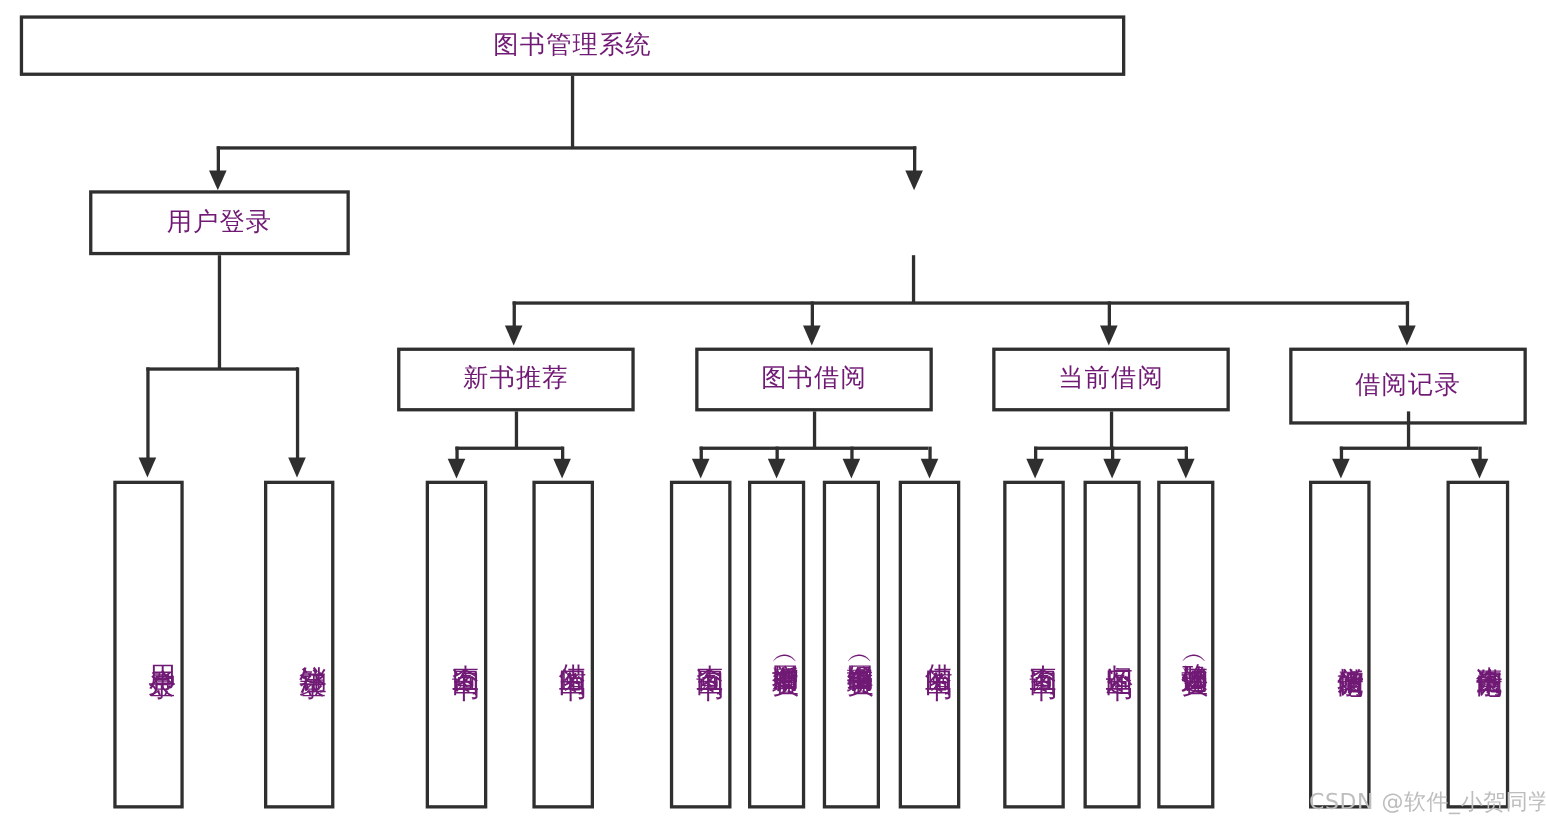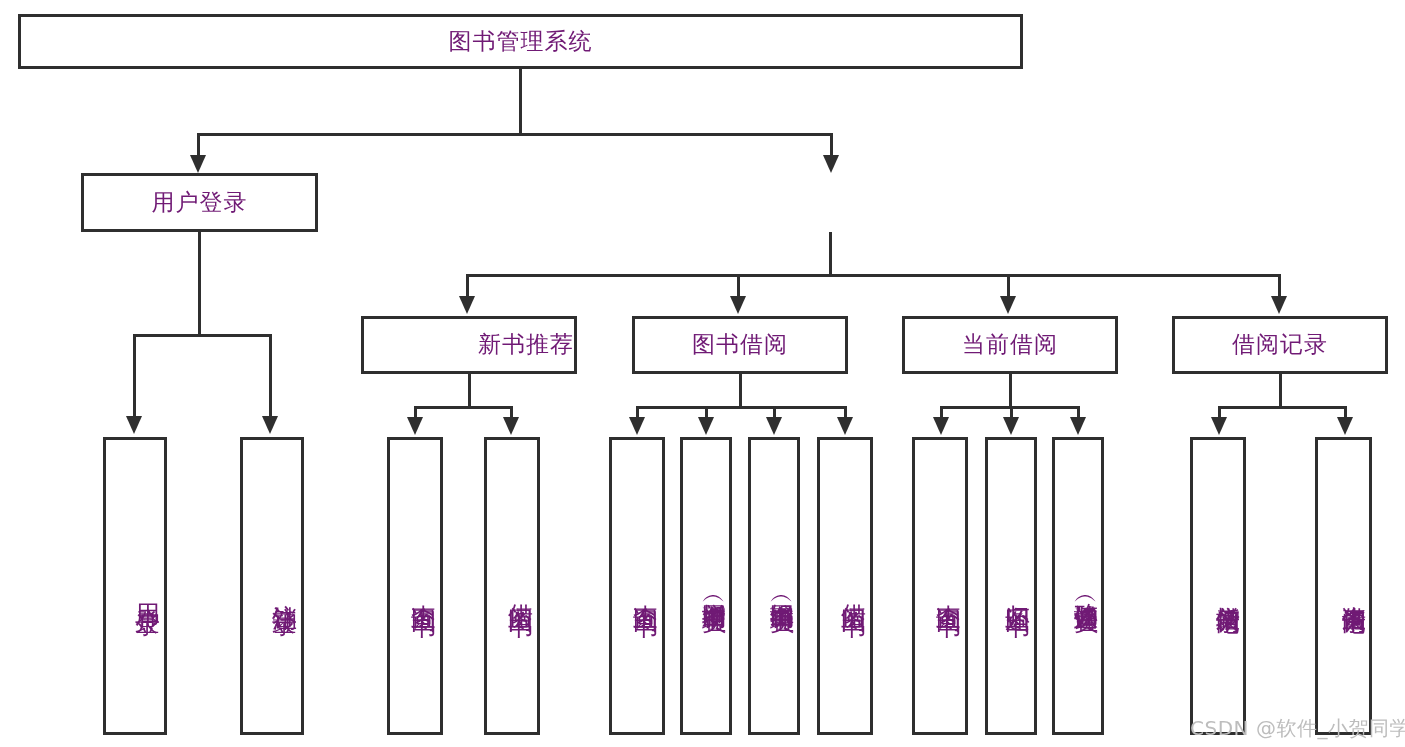--- a/index.html
+++ b/index.html
@@ -113,30 +113,30 @@
   <div class="ln hln" style="left:466px; top:274px; width:815px;"></div>
   <div class="ln vln" style="left:466px; top:274px; height:24px;"></div>
   <div class="arrow" style="left:459px; top:296px;"></div>
   <div class="ln vln" style="left:737px; top:274px; height:24px;"></div>
   <div class="arrow" style="left:730px; top:296px;"></div>
   <div class="ln vln" style="left:1007px; top:274px; height:24px;"></div>
   <div class="arrow" style="left:1000px; top:296px;"></div>
   <div class="ln vln" style="left:1278px; top:274px; height:24px;"></div>
   <div class="arrow" style="left:1271px; top:296px;"></div>
 
-  <div class="node h" style="left:361px; top:316px; width:216px; height:58px;justify-content:flex-end;">
+  <div class="node h" style="left:361px; top:316px; width:216px; height:58px;">
     <span>新书推荐</span>
   </div>
   <div class="node h" style="left:632px; top:316px; width:216px; height:58px;align-items:center;">
     <span>图书借阅</span>
   </div>
   <div class="node h" style="left:902px; top:316px; width:216px; height:58px;">
     <span>当前借阅</span>
   </div>
-  <div class="node h" style="left:1172px; top:316px; width:216px; height:58px;">
+  <div class="node h" style="left:1172px; top:316px; width:216px; height:70px;">
     <span>借阅记录</span>
   </div>
 
   <div class="ln vln" style="left:468px; top:374px; height:34px;"></div>
   <div class="ln hln" style="left:414px; top:406px; width:98px;"></div>
   <div class="ln vln" style="left:414px; top:406px; height:13px;"></div>
   <div class="arrow" style="left:407px; top:417px;"></div>
   <div class="ln vln" style="left:510px; top:406px; height:13px;"></div>
   <div class="arrow" style="left:503px; top:417px;"></div>
 

